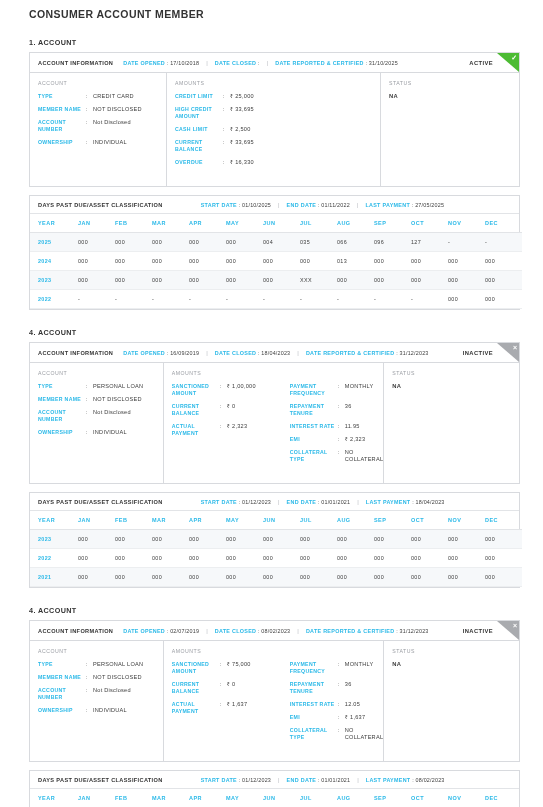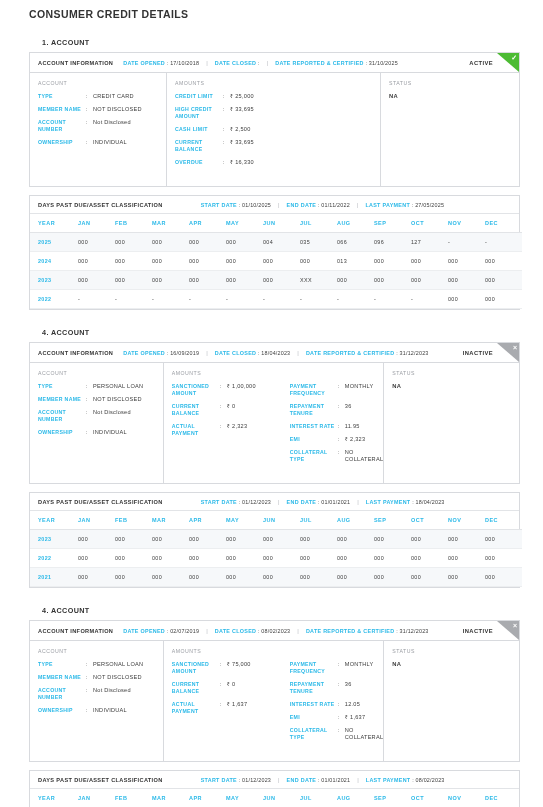--- a/index.html
+++ b/index.html
@@ -27,21 +27,21 @@
     margin: 8px 0 0 29px;
   }
   .acct-block {
     margin: 0 0 0 0;
   }
   .acct-heading {
     font-size: 7.2px;
     font-weight: bold;
     letter-spacing: 0.4px;
     color: #333333;
-    margin: 18px 0 5px 42px;
+    margin: 18px 0 5px 29px;
   }
   .card {
     margin: 0 23px 0 29px;
     border: 1px solid #d8dade;
     position: relative;
     background: #ffffff;
   }
   
   .info-bar {
     display: flex;
@@ -245,21 +245,21 @@
     background: #ffffff;
   }
   table.dpd th:first-child, table.dpd td:first-child { padding-left: 8px; }
   .c-year { width: 40px; }
   .c-mon  { width: 37px; }
 </style>
 </head>
 <body>
 
 <div class="page">
-  <div class="page-title">CONSUMER CREDIT DETAILS</div>
+  <div class="page-title">CONSUMER ACCOUNT MEMBER</div>
   <div id="accounts-root">
       <div class="acct-block">
         <div class="acct-heading">1. ACCOUNT</div>
         <div class="card">
           <div class="info-bar">
             <span class="info-title">ACCOUNT INFORMATION</span>
             <span class="info-fields">
               <span class="info-field"><span class="lbl">DATE OPENED</span><span class="val"> : 17/10/2018</span></span>
               <span class="sep">|</span>
               <span class="info-field"><span class="lbl">DATE CLOSED</span><span class="val"> : </span></span>

